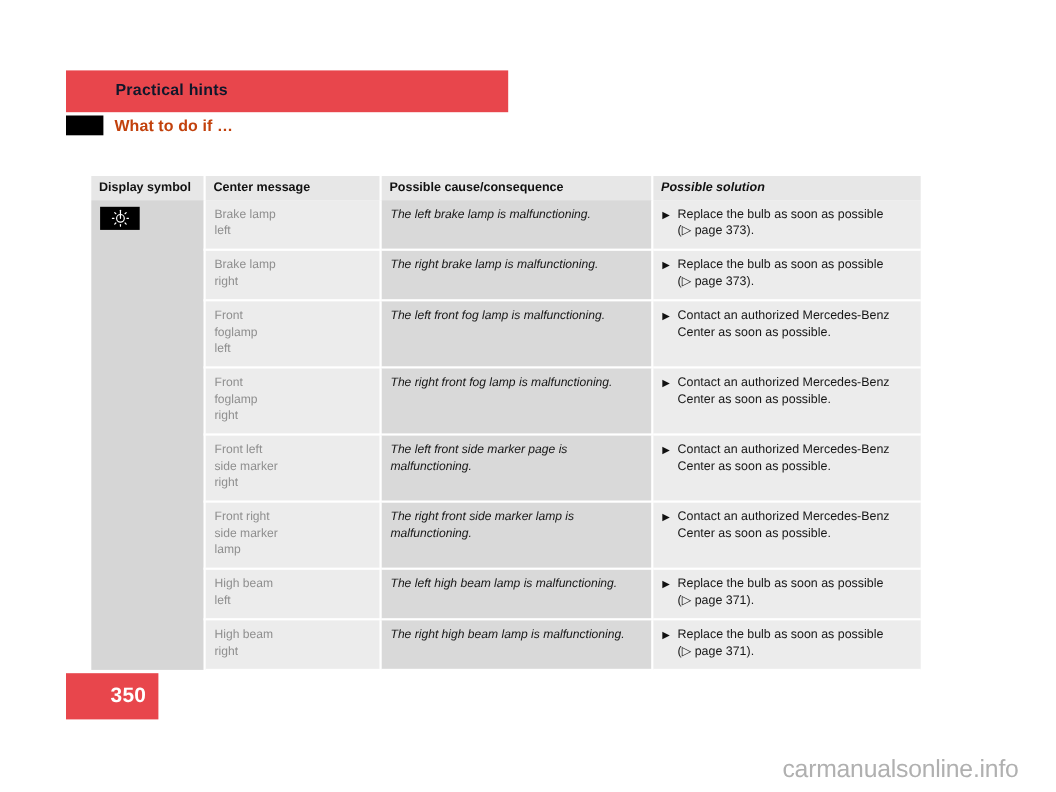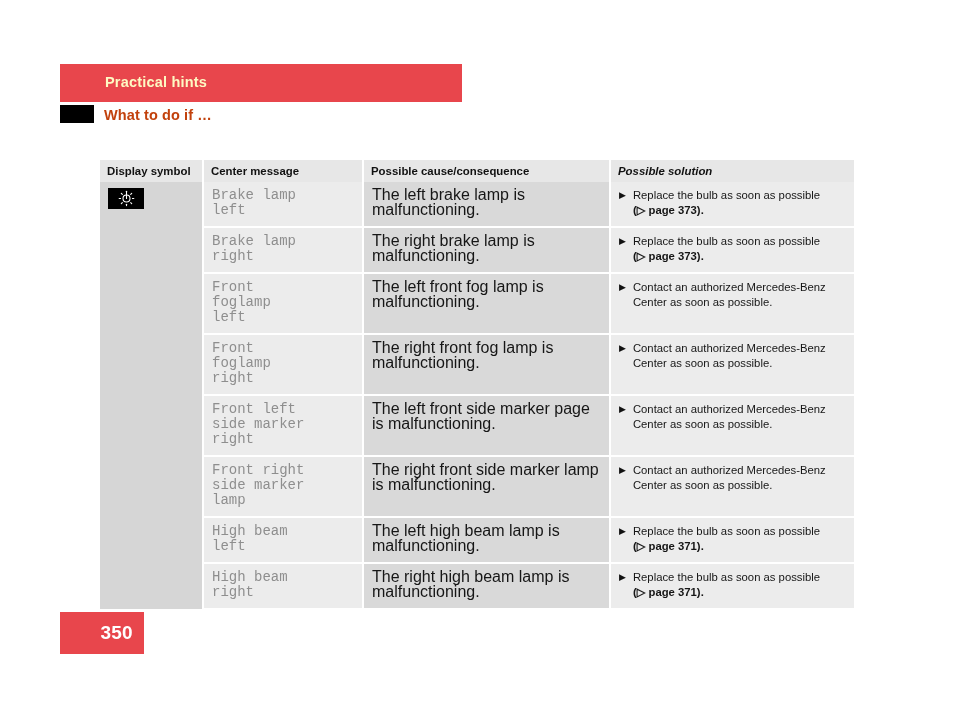--- a/index.html
+++ b/index.html
@@ -19,21 +19,21 @@
   
   .chapter-bar {
     position: absolute;
     left: 60px; top: 64px;
     width: 402px; height: 38px;
     background: #e8464c;
   }
   .chapter-bar-label {
     position: absolute;
     left: 45px; top: 10px;
-    color: #fef9c3;
+    color: #0f172a;
     font-size: 14.5px;
     font-weight: bold;
     letter-spacing: 0.2px;
   }
   .section-black-square {
     position: absolute;
     left: 60px; top: 105px;
     width: 34px; height: 18px;
     background: #000000;
   }
@@ -42,21 +42,21 @@
     left: 104px; top: 107px;
     color: #c2410c;
     font-size: 14.5px;
     font-weight: bold;
     letter-spacing: 0.1px;
   }
 
   
   .table-wrap {
     position: absolute;
-    left: 100px; top: 160px;
+    left: 83px; top: 160px;
     width: 754px;
   }
   table.hints {
     border-collapse: collapse;
     width: 754px;
     table-layout: fixed;
   }
   table.hints col.c1 { width: 103px; }
   table.hints col.c2 { width: 160px; }
   table.hints col.c3 { width: 247px; }
@@ -104,44 +104,45 @@
     border-bottom: 2px solid #ffffff;
   }
   td.sol-cell {
     background: #ececec;
     vertical-align: top;
     padding: 6px 7px 8px 8px;
     border-bottom: 2px solid #ffffff;
   }
 
   .mono {
-    font-family: Liberation Mono, monospace;
-    font-size: 14px;
+    font-family: Liberation Sans, sans-serif;
+    font-size: 11px;
     color: #8e8e8e;
     line-height: 15px;
     white-space: pre-line;
   }
   .body-txt {
-    font-size: 16px;
+    font-size: 11px;
     color: #161616;
     line-height: 14.5px;
+    font-style: italic;
   }
   .sol-row { display: flex; gap: 7px; align-items: flex-start; }
   .sol-arrow {
     font-size: 9px;
     line-height: 15px;
     color: #111111;
     flex: 0 0 auto;
   }
   .sol-text {
     font-size: 11.3px;
     color: #161616;
     line-height: 14.5px;
   }
-  .ref { white-space: nowrap; font-weight: bold; }
+  .ref { white-space: nowrap; }
 
   
   .page-number-box {
     position: absolute;
     left: 60px; top: 612px;
     width: 84px; height: 42px;
     background: #e8464c;
   }
   .page-number-label {
     position: absolute;
@@ -363,14 +364,15 @@
           </td>
         </tr>
       </tbody>
     </table>
   </div>
 
   <div class="page-number-box">
     <div class="page-number-label">350</div>
   </div>
 
+  <div class="watermark">carmanualsonline.info</div>
 
 </div>
 
 </body></html>

